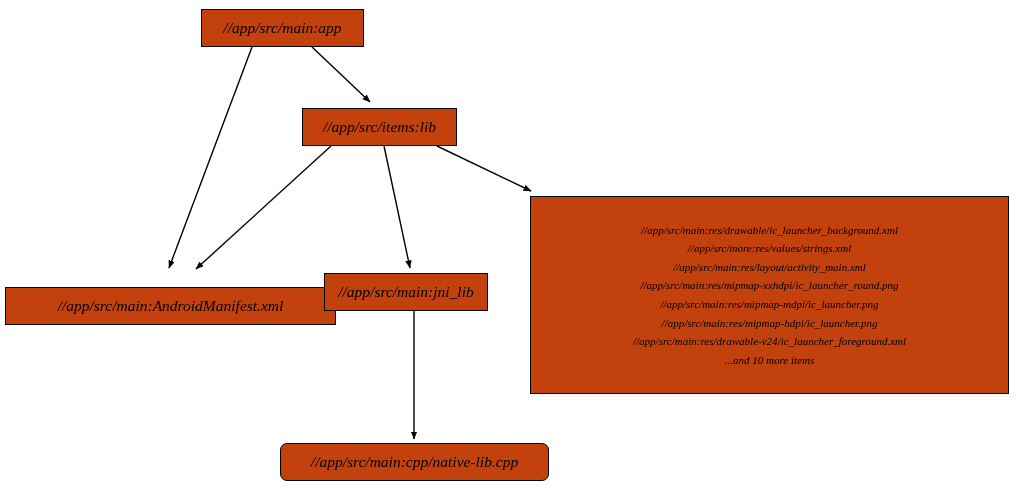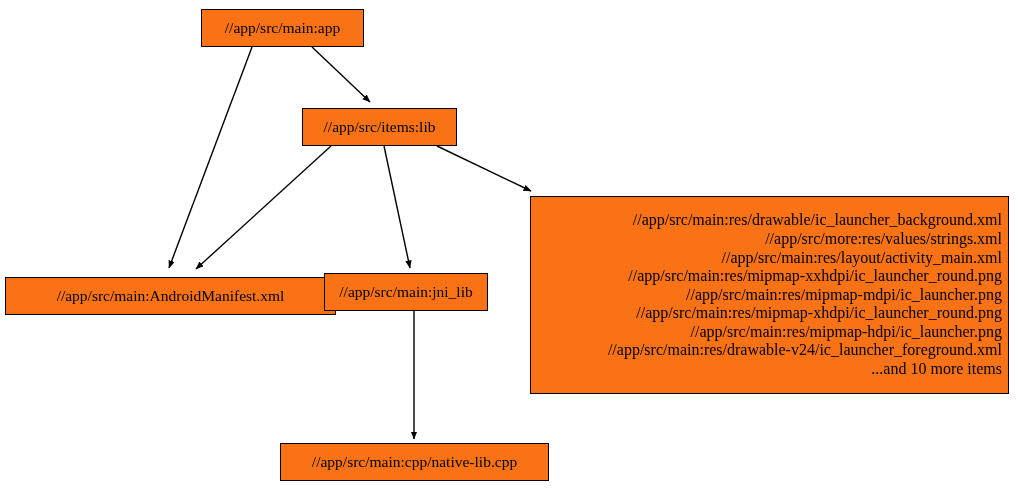--- a/index.html
+++ b/index.html
@@ -23,34 +23,35 @@
     left: 0;
     top: 0;
     width: 1018px;
     height: 496px;
     pointer-events: none;
   }
   .node {
     position: absolute;
     box-sizing: border-box;
     border: 1px solid #000000;
-    background: #f97316;
+    background: #c2410c;
     display: flex;
     align-items: center;
     justify-content: center;
-    text-align: right;
+    text-align: center;
     font-size: 15.5px;
     line-height: 1.0;
     white-space: nowrap;
     z-index: 2;
+    font-style: italic;
   }
   .node-multiline {
     white-space: normal;
     line-height: 18.6px;
-    font-size: 16px;
+    font-size: 11px;
     padding: 5px 6px;
   }
   .node-multiline .line {
     display: block;
     white-space: nowrap;
   }
 </style>
 </head>
 <body>
 
@@ -84,39 +85,38 @@
   </svg>
 
   <div class="node" style="left:201px; top:9px; width:163px; height:38px;">
     <span>//app/src/main:app</span>
   </div>
 
   <div class="node" style="left:302px; top:108px; width:155px; height:38px;">
     <span>//app/src/items:lib</span>
   </div>
 
-  <div class="node" style="left:5px; top:277px; width:331px; height:38px;">
+  <div class="node" style="left:5px; top:287px; width:331px; height:38px;">
     <span>//app/src/main:AndroidManifest.xml</span>
   </div>
 
   <div class="node" style="left:324px; top:273px; width:164px; height:38px;">
     <span>//app/src/main:jni_lib</span>
   </div>
 
-  <div class="node" style="left:280px; top:443px; width:269px; height:38px;">
+  <div class="node" style="left:280px; top:443px; width:269px; height:38px;border-radius:7px;">
     <span>//app/src/main:cpp/native-lib.cpp</span>
   </div>
 
   <div class="node node-multiline" style="left:530px; top:196px; width:479px; height:198px;">
     <div id="res-group-lines" style="width:100%;">
         <span class="line">//app/src/main:res/drawable/ic_launcher_background.xml</span>
         <span class="line">//app/src/more:res/values/strings.xml</span>
         <span class="line">//app/src/main:res/layout/activity_main.xml</span>
         <span class="line">//app/src/main:res/mipmap-xxhdpi/ic_launcher_round.png</span>
         <span class="line">//app/src/main:res/mipmap-mdpi/ic_launcher.png</span>
-        <span class="line">//app/src/main:res/mipmap-xhdpi/ic_launcher_round.png</span>
         <span class="line">//app/src/main:res/mipmap-hdpi/ic_launcher.png</span>
         <span class="line">//app/src/main:res/drawable-v24/ic_launcher_foreground.xml</span>
         <span class="line">...and 10 more items</span>
       </div>
   </div>
 
 </div>
 
 </body></html>

